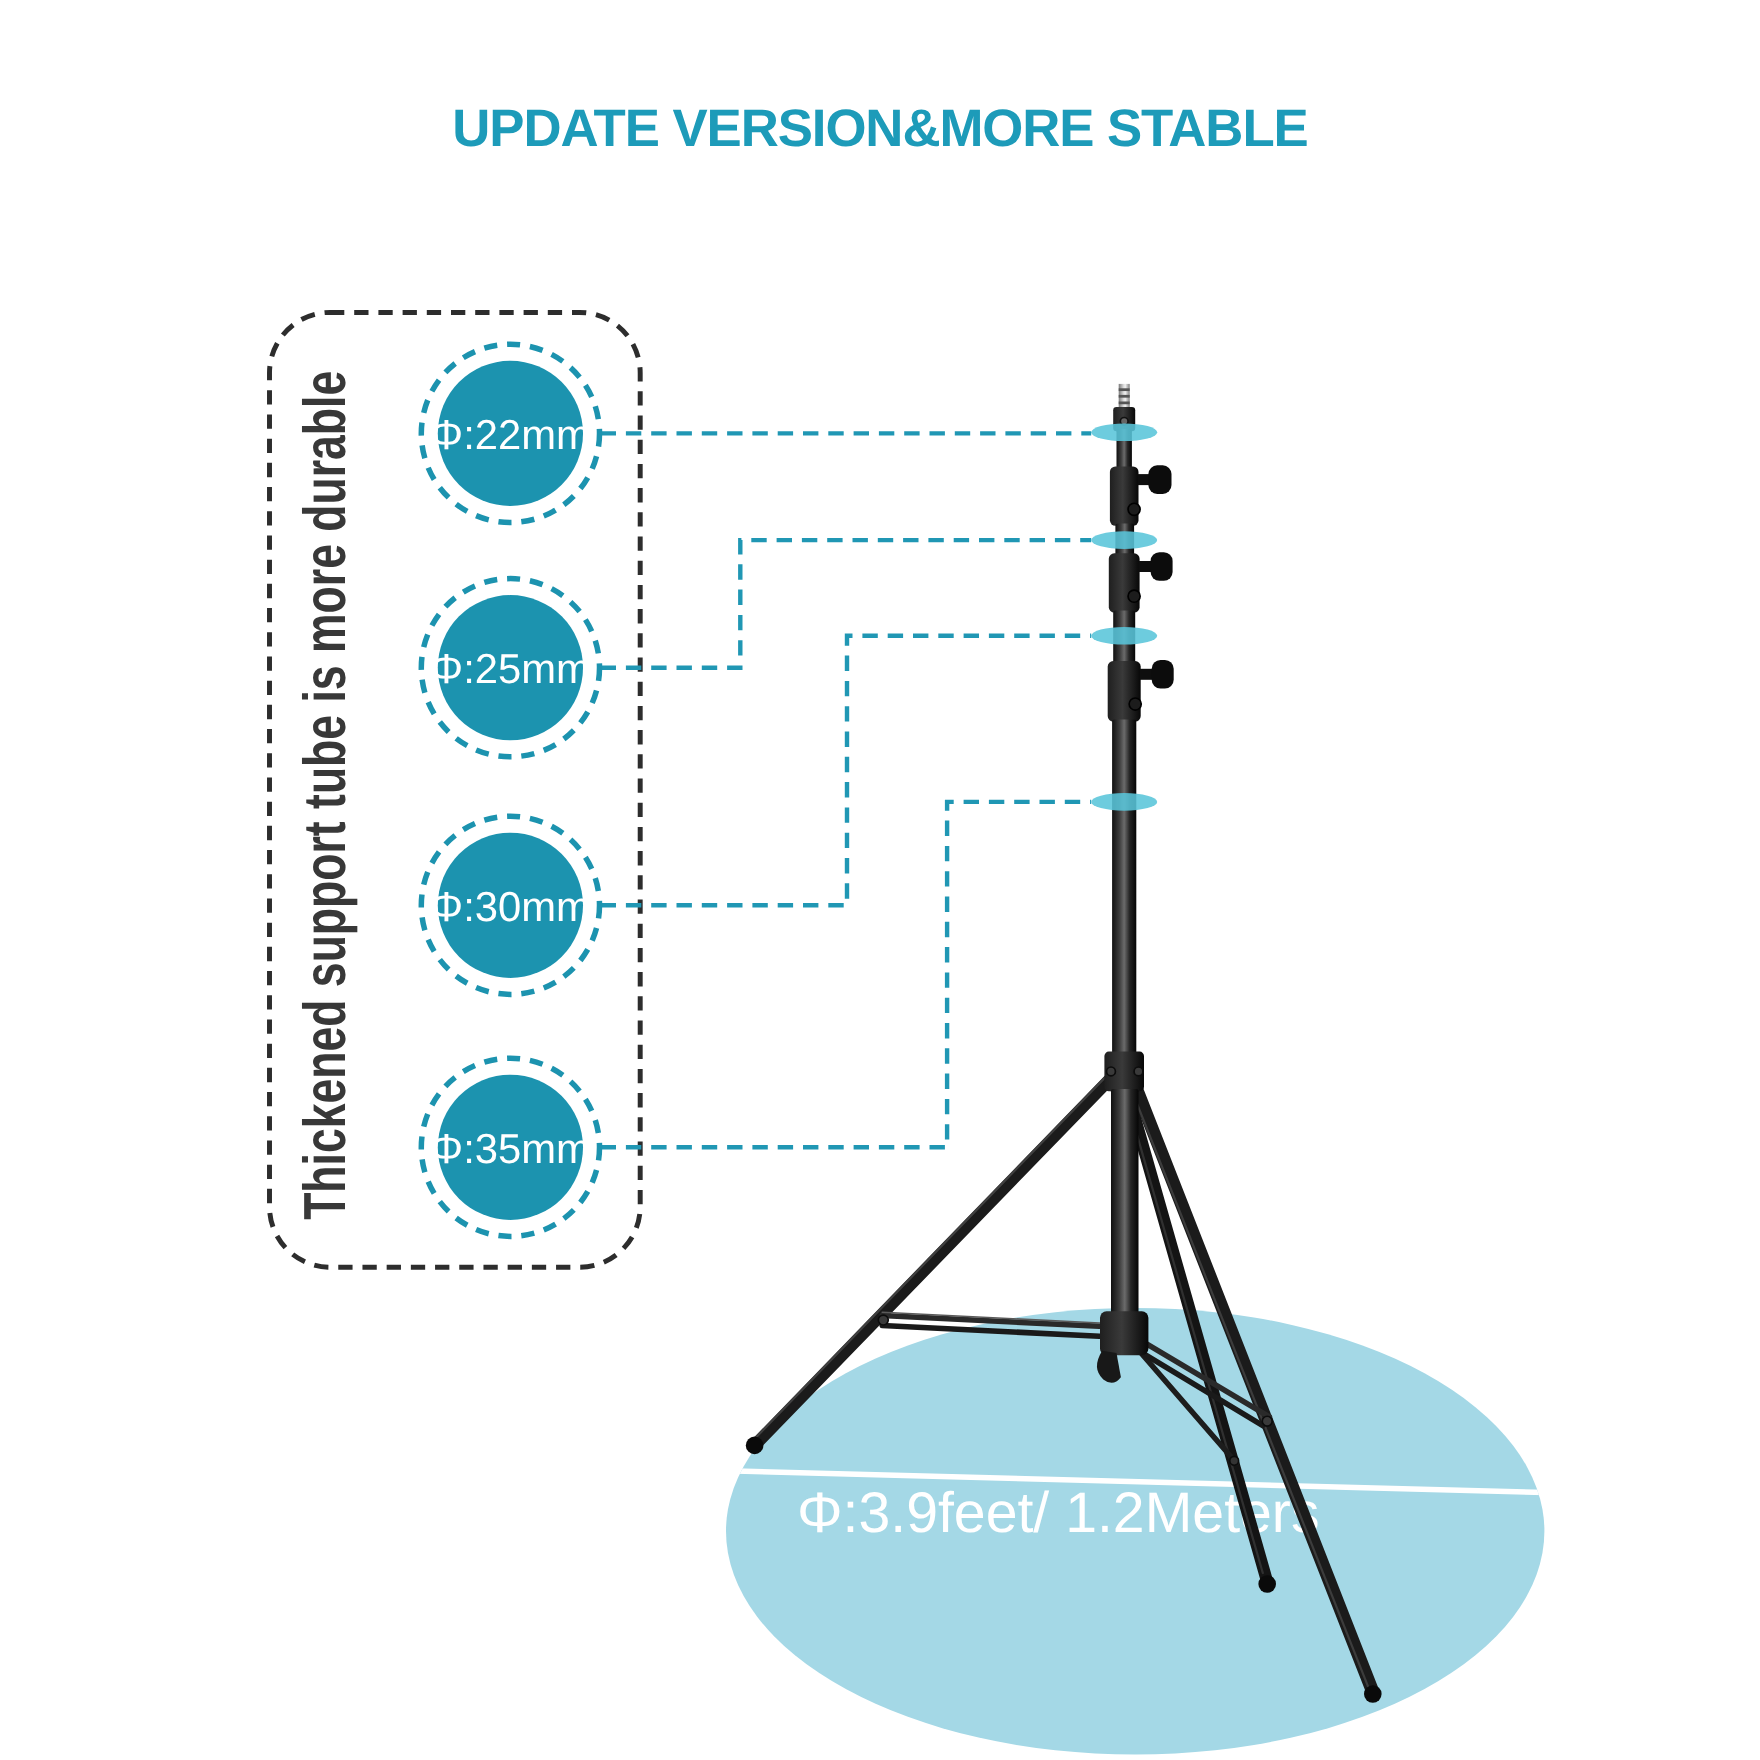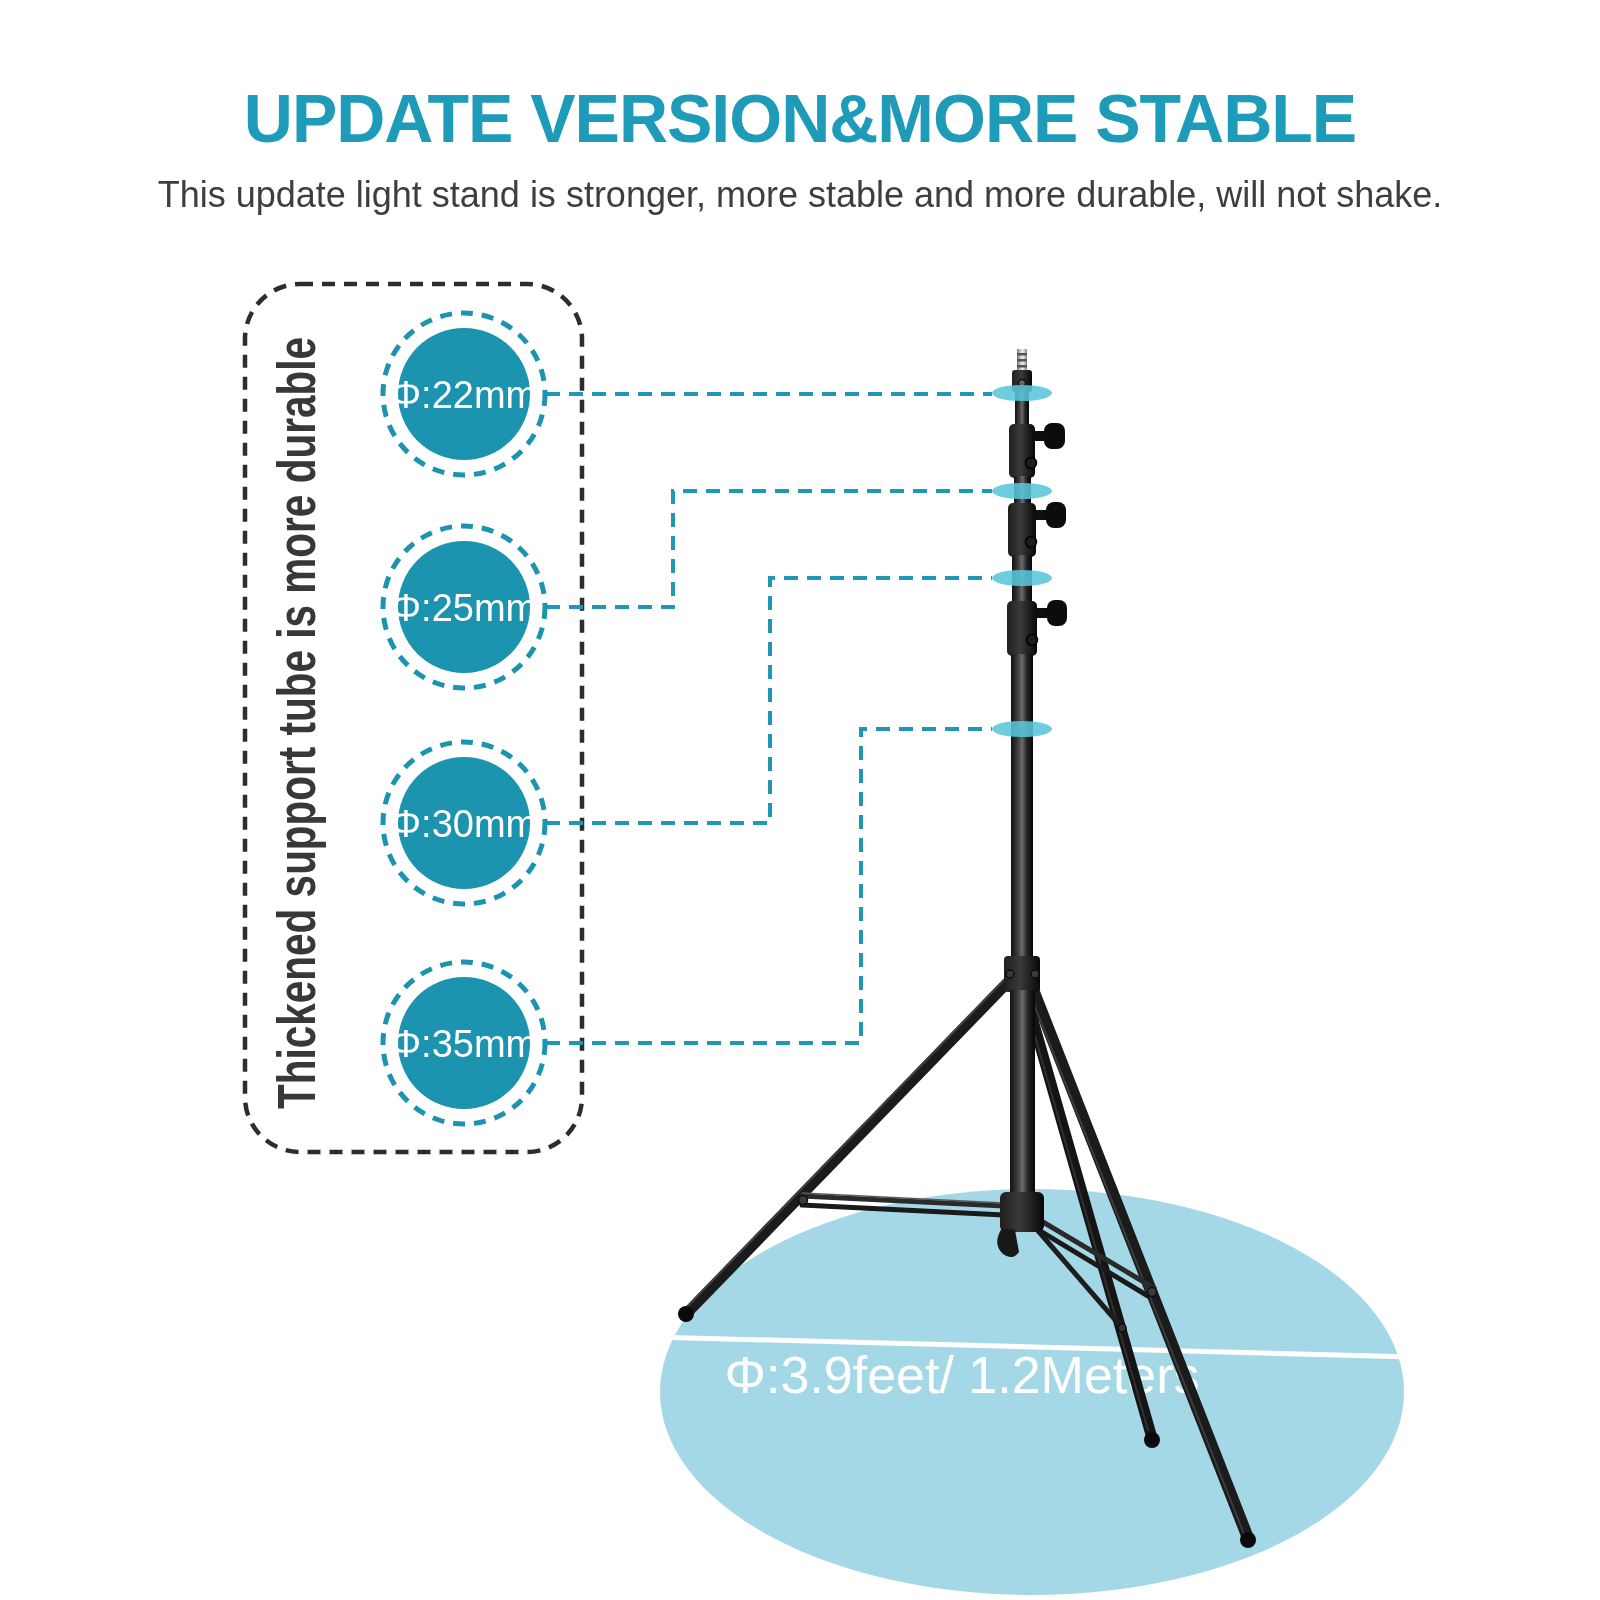--- a/index.html
+++ b/index.html
@@ -1,37 +1,36 @@
 <!DOCTYPE html>
 <html><head>
 <meta charset="utf-8">
 <style>
   html,body{margin:0;padding:0;background:#fff;}
   .page{position:relative;width:1600px;height:1600px;background:#ffffff;overflow:hidden;
         font-family:"Liberation Sans","DejaVu Sans",sans-serif;}
   .headline{position:absolute;left:0;top:78px;width:1600px;text-align:center;
-            font-size:68px;line-height:80px;font-weight:700;letter-spacing:-1px;
+            font-size:48px;line-height:80px;font-weight:700;letter-spacing:-1px;
             color:#1d9bb9;white-space:nowrap;}
   .subtitle{position:absolute;left:0;top:174px;width:1600px;text-align:center;
             font-size:36px;line-height:42px;font-weight:400;color:#3e3e3e;white-space:nowrap;}
   .vlabel{position:absolute;left:-304px;top:692px;width:1200px;height:62px;
           text-align:center;font-size:54px;line-height:62px;font-weight:700;color:#383838;
           white-space:nowrap;transform:rotate(-90deg) scaleX(0.75);transform-origin:center center;}
   svg{position:absolute;left:0;top:0;}
   svg text{font-family:"Liberation Sans","DejaVu Sans",sans-serif;}
   .circle-label{font-size:38px;fill:#ffffff;}
   .base-label{font-size:52px;fill:#ffffff;}
 </style>
 </head>
 <body>
 
 <div class="page">
 
   <div class="headline">UPDATE VERSION&amp;MORE STABLE</div>
-  <div class="subtitle">This update light stand is stronger, more stable and more durable, will not shake.</div>
 
   <svg width="1600" height="1600" viewBox="0 0 1600 1600">
     <defs>
       <linearGradient id="tube" x1="0" y1="0" x2="1" y2="0">
         <stop offset="0" stop-color="#101010"></stop>
           <stop offset="0.3" stop-color="#3c3c3c"></stop>
         <stop offset="0.5" stop-color="#6b6b6b"></stop>
           <stop offset="0.72" stop-color="#262626"></stop>
         <stop offset="1" stop-color="#050505"></stop>
       </linearGradient>

